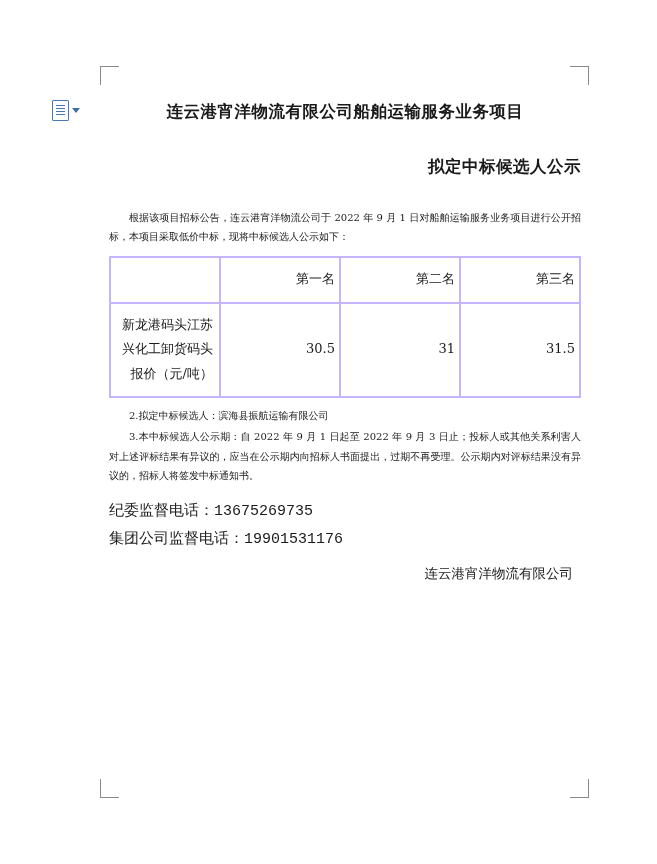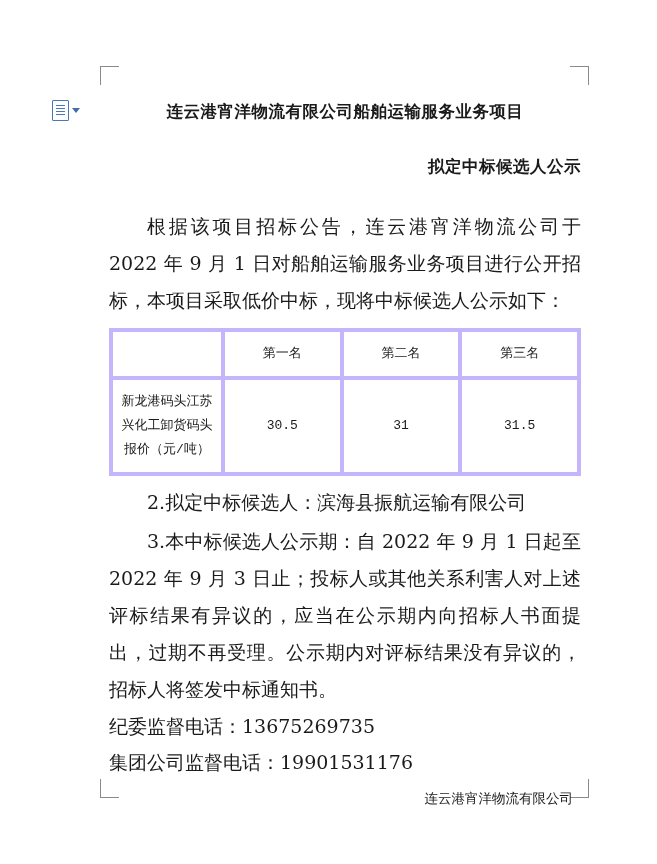--- a/index.html
+++ b/index.html
@@ -82,56 +82,57 @@
     font-size: 16.5px;
     font-weight: bold;
     margin: 0;
     letter-spacing: 0.5px;
     line-height: 1.5;
   }
   h1.title { margin-top: 8px; }
   h2.subtitle { margin-top: 30px; font-size: 16.5px; text-align: right; }
 
   p.para {
-    font-size: 19px;
+    font-size: 10px;
     line-height: 1.95;
     margin: 0;
     text-align: justify;
     text-justify: inter-ideograph;
   }
   p.first { margin-top: 28px; text-indent: 2em; }
   p.item { margin-top: 0px; text-indent: 2em; }
   p.tight { margin-top: 2px; text-indent: 2em; }
 
   table.bid {
     margin-top: 9px;
     border-collapse: collapse;
     width: 100%;
     table-layout: fixed;
   }
   table.bid td {
-    border: 4px solid #c4b5fd;
-    text-align: center;
+    border: 2px solid #c4b5fd;
+    text-align: right;
     vertical-align: middle;
     font-size: 13px;
     line-height: 1.85;
     padding: 7px 4px;
-    font-family: Liberation Mono, monospace;
   }
   table.bid td.rowhead {
     width: 96px;
     padding: 7px 6px;
   }
   table.bid tr.head td { height: 30px; }
   table.bid tr.name td { height: 62px; }
   table.bid tr.price td { height: 78px; }
 
   .contacts {
-    font-size: 19px;
+    margin-top: 12px;
+    font-size: 15px;
     line-height: 1.9;
+    font-family: Liberation Mono, monospace;
   }
   .contacts div { text-indent: 0; }
 
   .signature {
     margin-top: 6px;
     text-align: right;
     font-size: 13.5px;
     line-height: 1.9;
     padding-right: 8px;
   }

